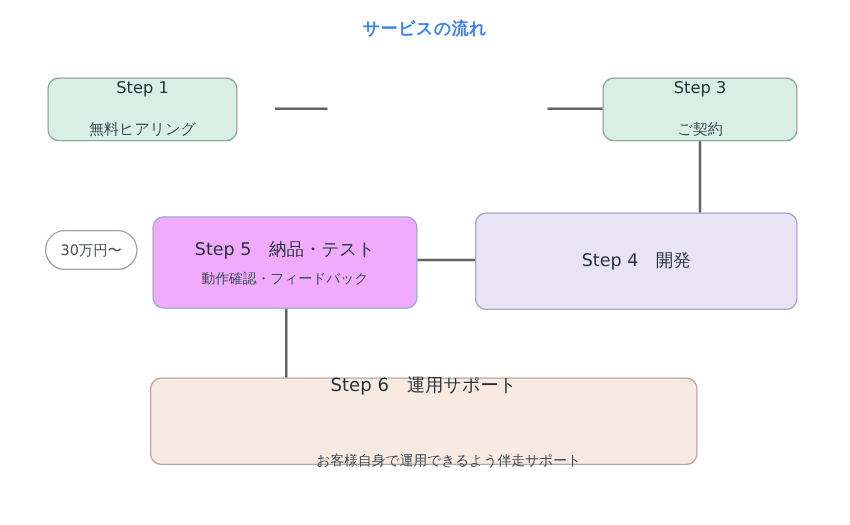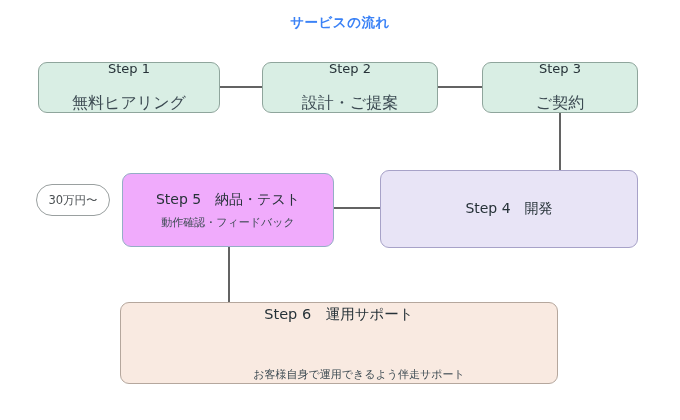--- a/index.html
+++ b/index.html
@@ -12,32 +12,32 @@
     font-size:13.5px; font-weight:600; color:#3b82f6; letter-spacing:0.5px;
   }
   .node {
     position:absolute; box-sizing:border-box; border-radius:9px;
     display:flex; flex-direction:column; align-items:center; justify-content:center;
     text-align:center;
   }
   .node .t { color:#263238; }
   .node .s { color:#3c4a52; }
 
-  .step1 { left:38px;  top:62px;  width:182px; height:51px; background:#d9eee4; border:1px solid #8fa59c; }
+  .step1 { left:38px;  top:62px;  width:152px; height:51px; background:#d9eee4; border:1px solid #8fa59c; }
   .step2 { left:262px; top:62px;  width:176px; height:51px; background:#d9eee4; border:1px solid #8fa59c; }
   .step3 { left:482px; top:62px;  width:156px; height:51px; background:#d9eee4; border:1px solid #8fa59c; }
   .step1 .t, .step2 .t, .step3 .t { font-size:13px; }
-  .step1 .s, .step2 .s, .step3 .s { font-size:16px; margin-top:17px; }
+  .step1 .s, .step2 .s, .step3 .s { font-size:12px; margin-top:17px; }
 
   .step5 { left:122px; top:173px; width:212px; height:74px; background:#f0abfc; border:1px solid #94aec5; }
   .step4 { left:380px; top:170px; width:258px; height:78px; background:#e8e4f6; border:1px solid #a7a2c8;gap:46px; }
   .step4 .t, .step5 .t { font-size:14px; }
   .step4 .s, .step5 .s { font-size:11px; margin-top:6px; }
 
-  .step6 { left:120px; top:302px; width:438px; height:82px; background:#f9eae1; border:1px solid #b5a79d;gap:36px; }
+  .step6 { left:120px; top:302px; width:438px; height:70px; background:#f9eae1; border:1px solid #b5a79d;gap:36px; }
   .step6 .t { font-size:14.5px; }
   .step6 .s { font-size:11px; margin-top:7px;margin-left:40px; }
 
   .price-badge {
     position:absolute; left:36px; top:184px; width:74px; height:32px;
     box-sizing:border-box; background:#ffffff; border:1px solid #9aa0a0;
     border-radius:16px; display:flex; align-items:center; justify-content:center;
     font-size:11.5px; color:#4a4f52;
   }
   .connector { position:absolute; background:#636363; }
@@ -52,24 +52,20 @@
 
 <div class="canvas">
 
   <div class="diagram-title">サービスの流れ</div>
 
   <div class="node step1">
     <div class="t">Step 1</div>
     <div class="s">無料ヒアリング</div>
   </div>
 
-  <div class="node step2">
-    <div class="t">Step 2</div>
-    <div class="s">設計・ご提案</div>
-  </div>
 
   <div class="node step3">
     <div class="t">Step 3</div>
     <div class="s">ご契約</div>
   </div>
 
   <div class="node step5">
     <div class="t">Step 5　納品・テスト</div>
     <div class="s">動作確認・フィードバック</div>
   </div>

